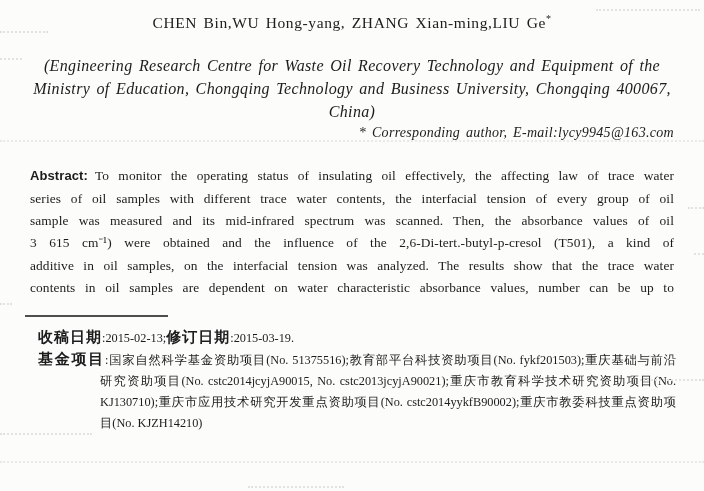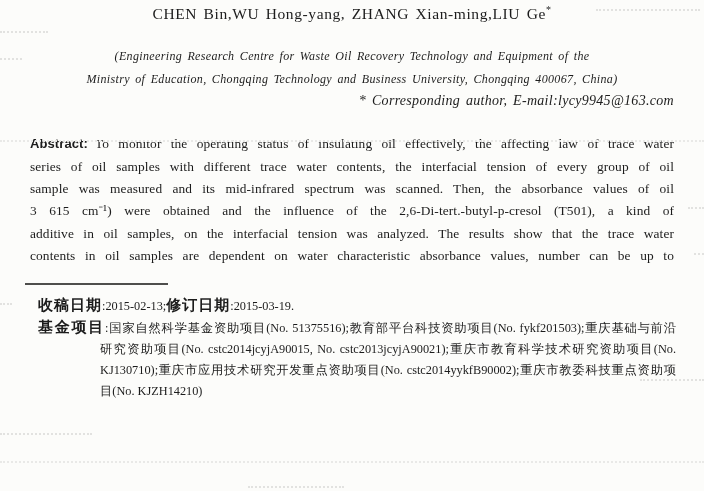--- a/index.html
+++ b/index.html
@@ -21,31 +21,31 @@
   .a4  { top: 140px; left: 0;     width: 704px; border-top-color:#e9e9e7; }
   .a5  { top: 207px; left: 688px; width: 16px; }
   .a6  { top: 253px; left: 694px; width: 10px; }
   .a7  { top: 303px; left: 0;     width: 12px; }
   .a8  { top: 379px; left: 640px; width: 64px; }
   .a9  { top: 433px; left: 0;     width: 92px; }
   .a10 { top: 461px; left: 0;     width: 704px; border-top-color:#e9e9e7; }
   .a11 { top: 486px; left: 248px; width: 96px; }
 
   .authors {
-    margin: 0 30px; padding-top: 4px;
+    margin: 0 30px; padding-top: 13px;
     text-align: center;
     font-size: 15.5px; letter-spacing: 0.6px;
     word-spacing: 2px;
   }
   .authors sup { font-size: 10px; }
 
   .affil {
     margin: 0 26px; margin-top: 22px;
     text-align: center; font-style: italic;
-    font-size: 12px; line-height: 23px;
+    font-size: 16px; line-height: 23px;
     letter-spacing: 0.35px; word-spacing: 2px;
   }
   .corresponding {
     margin: 2px 30px 0 30px;
     text-align: right; font-style: italic;
     font-size: 14px; letter-spacing: 0.3px; word-spacing: 2px;
   }
 
   .abstract {
     margin: 15px 30px; margin-top: 24px;

